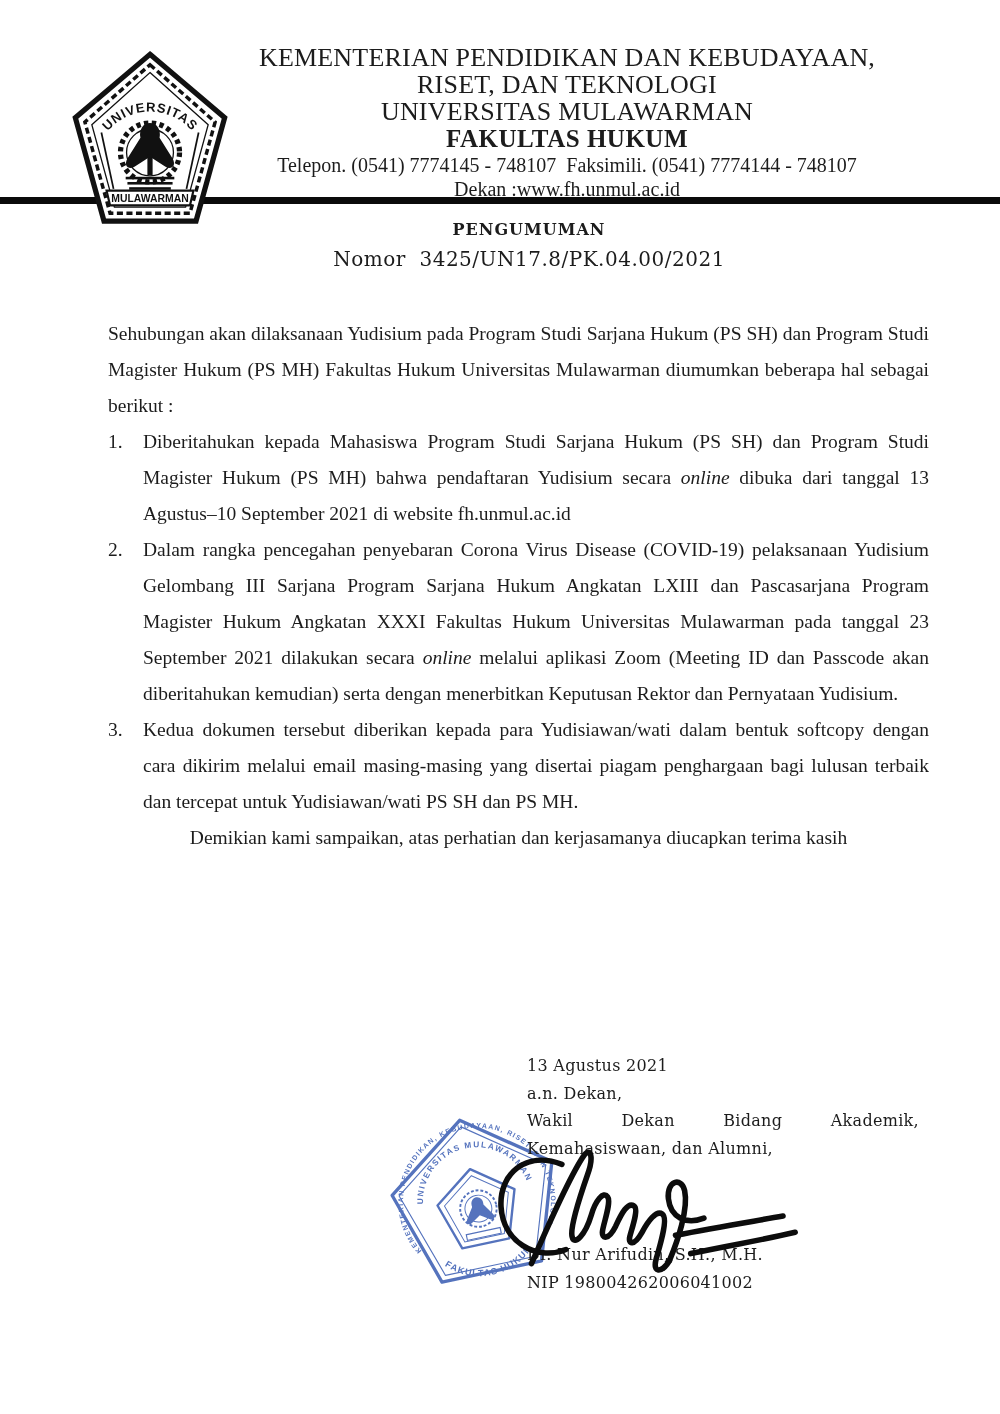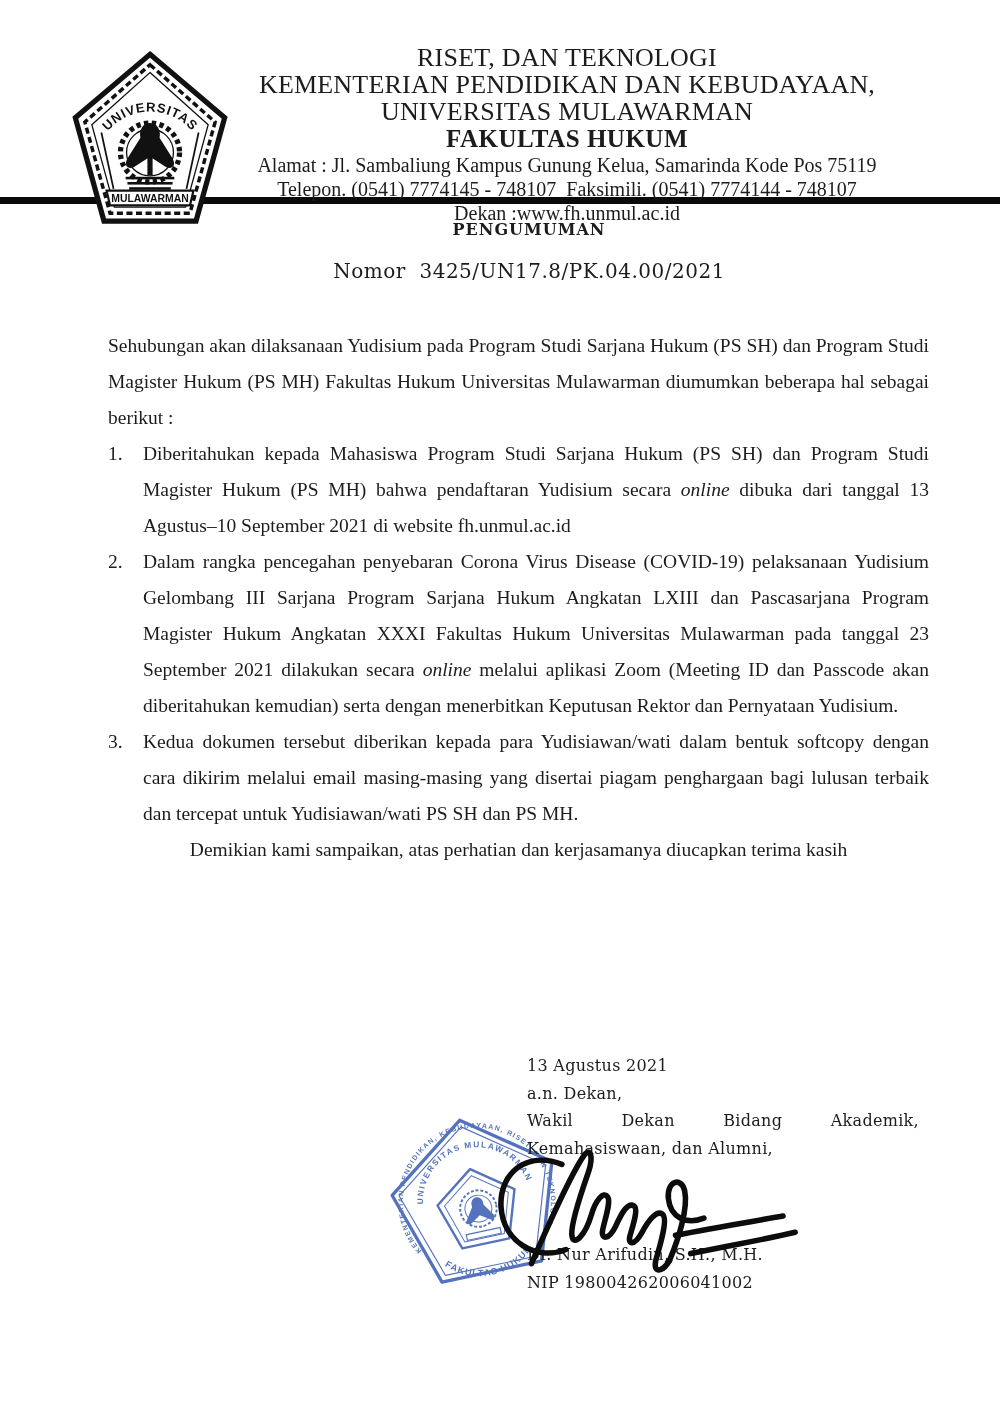--- a/index.html
+++ b/index.html
@@ -21,21 +21,21 @@
   .lh-line { font-size:26px; line-height:27px; letter-spacing:0.2px; }
   .lh-faculty { font-size:25px; line-height:28px; font-weight:bold; letter-spacing:0.5px; }
   .lh-small { font-size:20px; line-height:24px; white-space:pre; }
 
   .divider { margin-top:9px; height:7px; background:#0a0a0a; width:100%; }
 
   
   .title-block { margin-top:14px; padding-left:58px; text-align:center;
                  font-family:"DejaVu Serif", serif; }
   .title-head { font-size:16px; font-weight:bold; letter-spacing:1px; line-height:24px; }
-  .title-number { font-size:20px; line-height:26px; margin-top:16px; letter-spacing:0.5px; white-space:pre; }
+  .title-number { font-size:20px; line-height:26px; margin-top:4px; letter-spacing:0.5px; white-space:pre; }
 
   
   .body-block { margin:44px 71px 0 108px; font-size:19.5px; line-height:36px;
                 text-align:justify; }
   .intro { text-align:justify; }
   .list-item { display:flex; }
   .list-num { flex:0 0 35px; }
   .list-text { flex:1 1 auto; text-align:justify; }
   .closing { text-align:center; }
   em.online { font-style:italic; }
@@ -85,25 +85,24 @@
         <path id="lgArc" d="M42,108 A64,64 0 0 1 158,108" fill="none"></path>
         <text font-family="Liberation Sans, sans-serif" font-size="15" font-weight="bold" fill="#111111" letter-spacing="1">
           <textPath href="#lgArc" startOffset="50%" text-anchor="middle">UNIVERSITAS</textPath>
         </text>
         <polygon points="50,162 150,162 146,179 54,179" fill="#ffffff" stroke="#111111" stroke-width="2.5"></polygon>
         <text x="100" y="175" text-anchor="middle" font-family="Liberation Sans, sans-serif" font-size="12" font-weight="bold" fill="#111111">MULAWARMAN</text>
       </svg>
     </div>
 
     <div class="lh-text">
+      <div class="lh-line">KEMENTERIAN PENDIDIKAN DAN KEBUDAYAAN,</div>
       <div class="lh-line">RISET, DAN TEKNOLOGI</div>
-      <div class="lh-line">KEMENTERIAN PENDIDIKAN DAN KEBUDAYAAN,</div>
       <div class="lh-line">UNIVERSITAS MULAWARMAN</div>
       <div class="lh-faculty">FAKULTAS HUKUM</div>
-      <div class="lh-small">Alamat : Jl. Sambaliung Kampus Gunung Kelua, Samarinda Kode Pos 75119</div>
       <div class="lh-small">Telepon. (0541) 7774145 - 748107  Faksimili. (0541) 7774144 - 748107</div>
       <div class="lh-small">Dekan :www.fh.unmul.ac.id</div>
     </div>
   </div>
 
   <div class="divider"></div>
 
   <div class="title-block">
     <div class="title-head">PENGUMUMAN</div>
     <div class="title-number">Nomor  3425/UN17.8/PK.04.00/2021</div>

